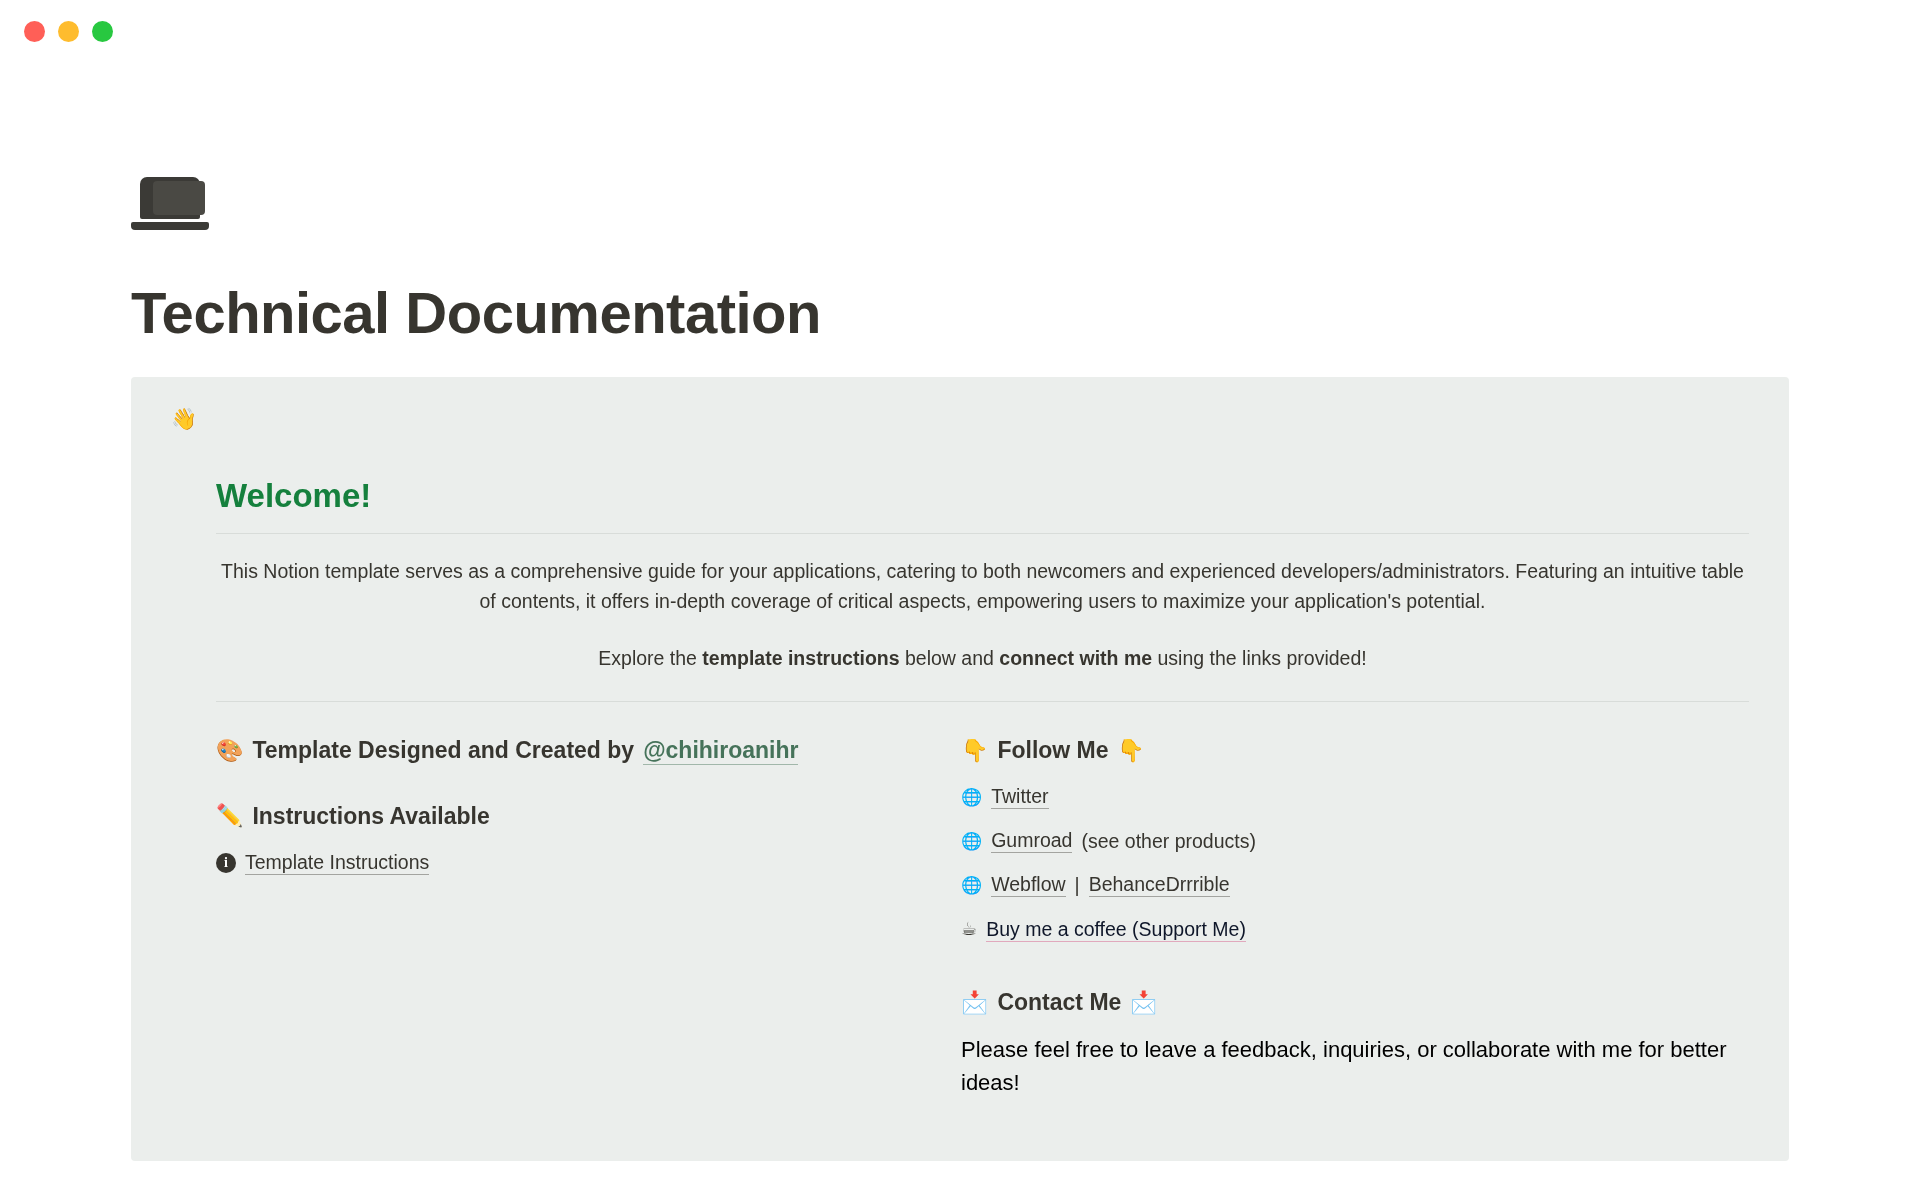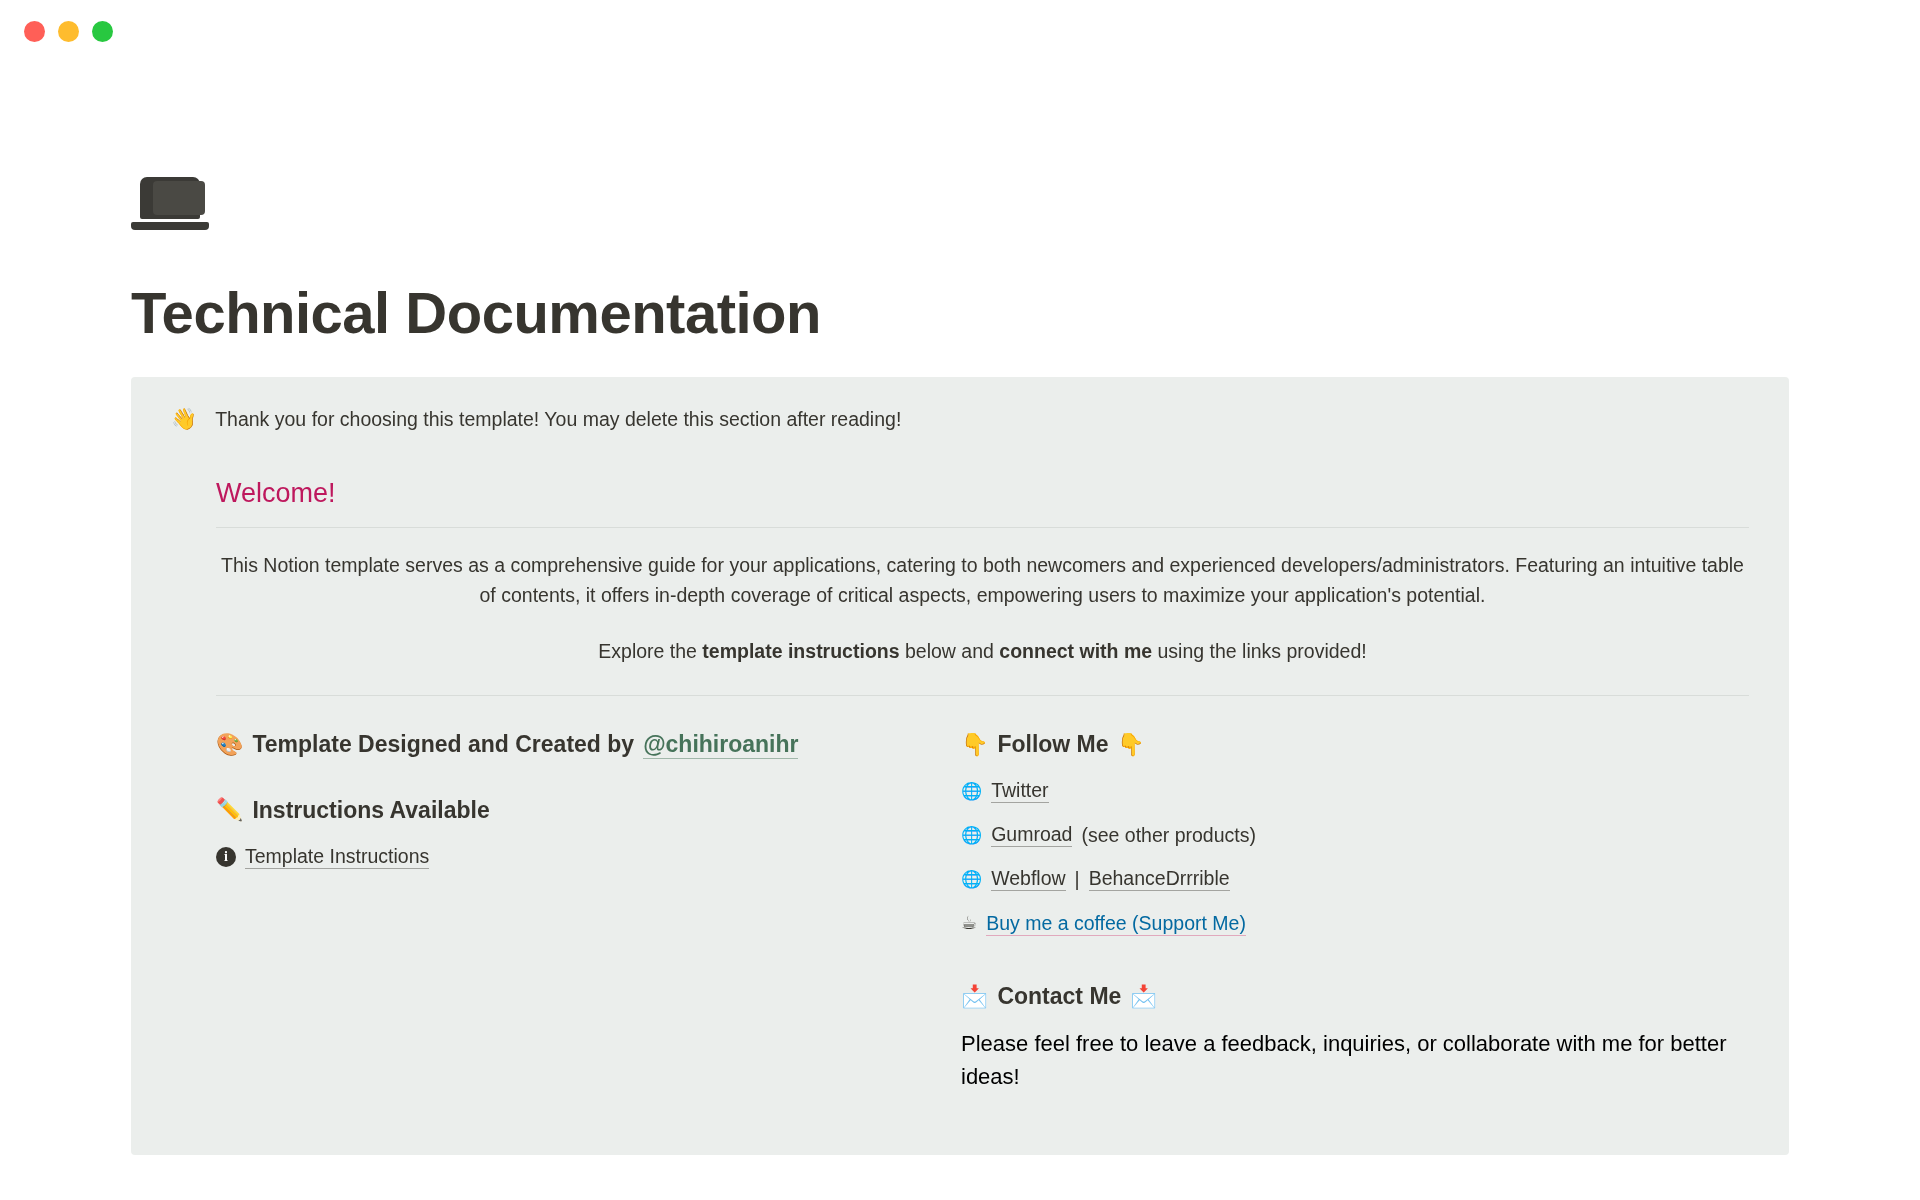--- a/index.html
+++ b/index.html
@@ -113,24 +113,24 @@
     line-height: 1.5;
     color: #37352f;
   }
   .emoji {
     font-family: "DejaVu Sans", sans-serif;
     font-size: 21px;
     line-height: 1.35;
   }
 
   h2.welcome {
-    font-size: 27px;
-    font-weight: normal;
+    font-size: 33px;
+    font-weight: bold;
     margin: 44px 0 0 45px;
-    color: #be185d;
+    color: #15803d;
   }
 
   .divider {
     height: 1px;
     background: #d8dcd9;
     margin: 18px 0 0 45px;
   }
 
   .para {
     font-size: 19.5px;
@@ -162,21 +162,21 @@
 
   .sec-head.second { margin-top: 36px; }
 
   .link {
     color: #37352f;
     text-decoration: none;
     border-bottom: 1px solid rgba(55,53,47,0.4);
     cursor: pointer;
   }
   .link.green-ish { color: #46735a; border-bottom-color: rgba(70,115,90,0.45); }
-  .link.pink { color: #0369a1; border-bottom-color: rgba(216,99,141,0.5); }
+  .link.pink { color: #0f172a; border-bottom-color: rgba(216,99,141,0.5); }
 
   .list-row {
     display: flex;
     align-items: center;
     gap: 9px;
     font-size: 19.5px;
     margin-top: 20px;
     color: #37352f;
   }
   .list-row .emoji { font-size: 18px; }
@@ -240,21 +240,20 @@
           </div>
         <div class="laptop-base"></div>
       </div>
 
       <h1 class="page-title">Technical Documentation</h1>
 
       <div class="callout">
 
         <div class="callout-top">
           <span class="emoji">👋</span>
-          <span>Thank you for choosing this template! You may delete this section after reading!</span>
         </div>
 
         <h2 class="welcome">Welcome!</h2>
         <div class="divider"></div>
 
         <p class="para">This Notion template serves as a comprehensive guide for your applications, catering to both newcomers and experienced developers/administrators. Featuring an intuitive table of contents, it offers in-depth coverage of critical aspects, empowering users to maximize your application's potential.</p>
 
         <p class="para tight"><span>Explore the </span><b>template instructions</b><span> below and </span><b>connect with me</b><span> using the links provided!</span></p>
 
         <div class="divider" style="margin-top:28px"></div>

